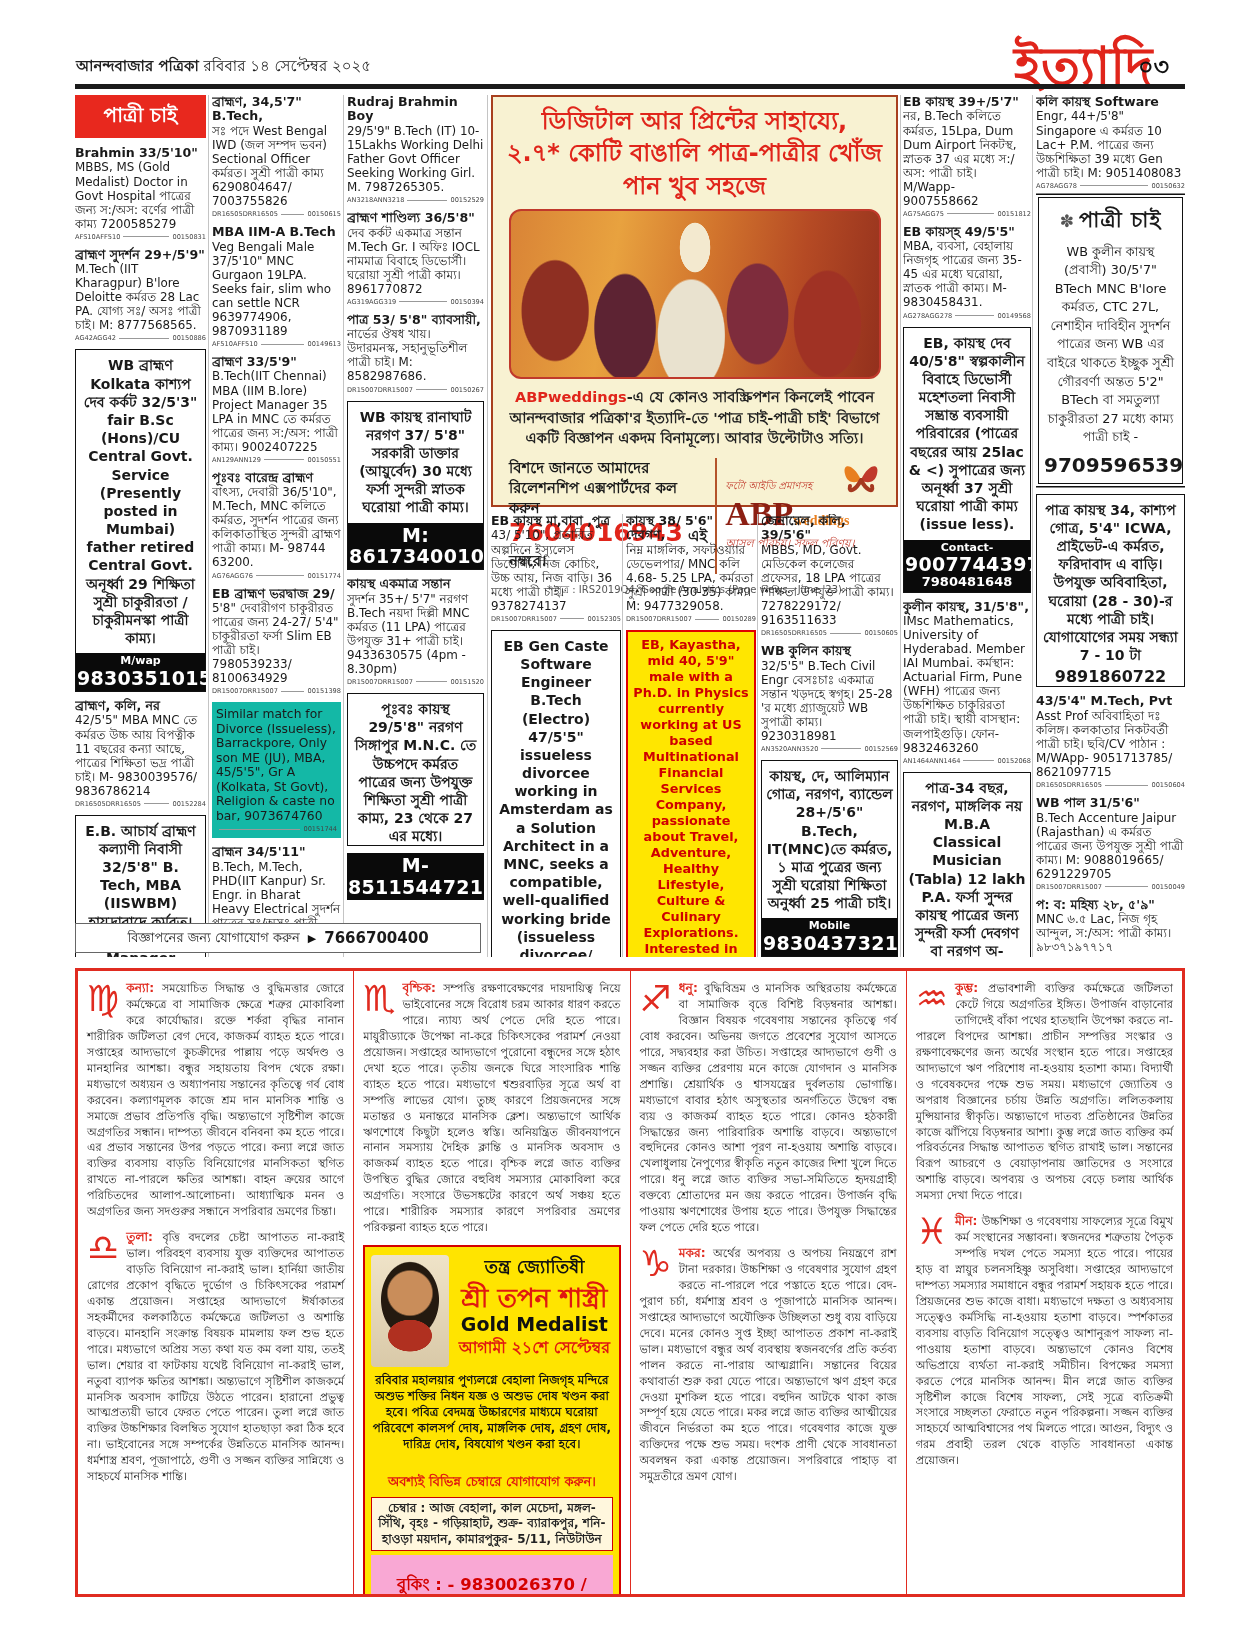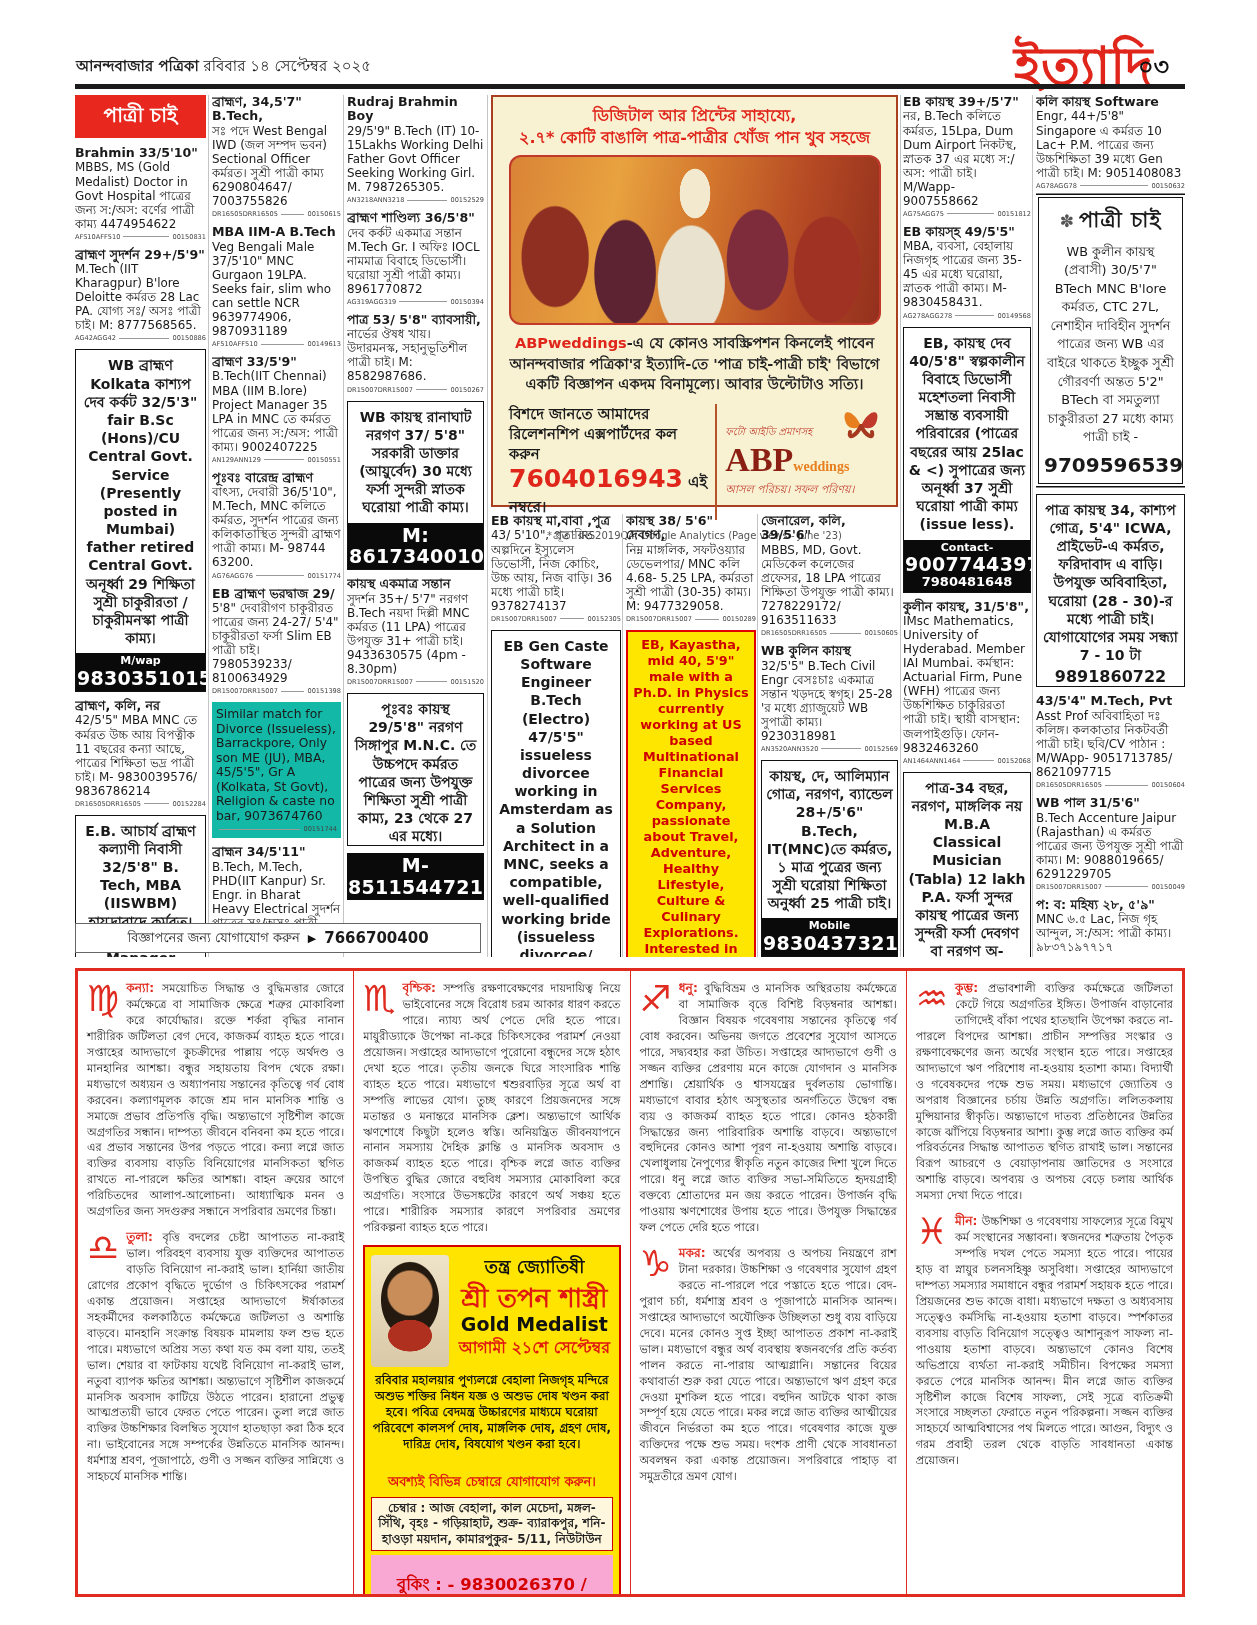--- a/index.html
+++ b/index.html
@@ -44,21 +44,21 @@
 
   .ad.fancy { border:1px solid #111; box-shadow:0 0 0 2px #fff, 0 0 0 3.5px #111; margin:4px 2px 10px 2px; padding:6px 5px; text-align:center; }
   .fancy-head { font-weight:bold; font-size:21px; letter-spacing:1px; margin-bottom:4px; }
   .fancy-flower { color:#555; font-size:17px; margin-right:4px; }
   .ad.fancy .ad-body { font-size:12.8px; line-height:1.45; }
   .fancy-phone { font-weight:bold; font-size:20px; margin-top:6px; }
   .box-phone { font-weight:bold; font-size:16px; margin-top:3px; }
 
   
   #abp-ad { position:absolute; left:491px; top:95px; width:407px; height:412px; background:#f8f2d2; border:2px solid #a8401f; padding:8px 12px 4px 12px; text-align:center; }
-  .abp-h { color:#e0251b; font-weight:bold; font-size:16px; line-height:1.35; }
+  .abp-h { color:#e0251b; font-weight:bold; font-size:24px; line-height:1.35; }
   .abp-photo { margin:7px auto 8px auto; width:372px; height:170px; border:2px solid #c0392b; border-radius:12px;
       background:
         radial-gradient(ellipse 26px 42px at 50% 22%, #f3e9cf 0 58%, rgba(0,0,0,0) 60%),
         radial-gradient(ellipse 60px 90px at 12% 60%, #8e2f22 0 55%, rgba(0,0,0,0) 57%),
         radial-gradient(ellipse 55px 95px at 31% 70%, #5d2333 0 55%, rgba(0,0,0,0) 57%),
         radial-gradient(ellipse 60px 100px at 49% 75%, #e9e2cf 0 55%, rgba(0,0,0,0) 57%),
         radial-gradient(ellipse 55px 90px at 67% 62%, #7e2c3c 0 55%, rgba(0,0,0,0) 57%),
         radial-gradient(ellipse 60px 95px at 86% 68%, #a03224 0 55%, rgba(0,0,0,0) 57%),
         linear-gradient(100deg, #d98336 0%, #e8a23f 28%, #d2752d 52%, #b54a24 76%, #93301d 100%); }
   .abp-para { font-size:14.6px; font-weight:bold; color:#222; line-height:1.4; }
@@ -123,21 +123,21 @@
 
   <div class="mast-left"><b>আনন্দবাজার পত্রিকা</b> <span>রবিবার ১৪ সেপ্টেম্বর ২০২৫</span></div>
   <div class="section-title">ইত্যাদি</div>
   <div class="page-no">০৩</div>
   <div class="mast-rule"></div>
 
   <div class="col" id="col1">
       <div style="background: rgb(232, 40, 30); color: rgb(255, 255, 255); font-weight: bold; font-size: 20px; text-align: center; padding: 5px 0px; margin-bottom: 8px;">পাত্রী চাই</div>
       <div class="ad ">
         <div class="ad-title">Brahmin 33/5'10"</div>
-        <div class="ad-body">MBBS, MS (Gold Medalist) Doctor in Govt Hospital পাত্রের জন্য স:/অস: বর্ণের পাত্রী কাম্য 4474954622</div>
+        <div class="ad-body">MBBS, MS (Gold Medalist) Doctor in Govt Hospital পাত্রের জন্য স:/অস: বর্ণের পাত্রী কাম্য 7200585279</div>
         <div class="ad-ref">
           <span>AFS10AFF510</span>
           <span class="dash"></span>
           <span>00150831</span>
         </div>
       </div>
       <div class="ad ">
         <div class="ad-title">ব্রাহ্মণ সুদর্শন 29+/5'9"</div>
         <div class="ad-body">M.Tech (IIT Kharagpur) B'lore Deloitte কর্মরত 28 Lac PA. যোগ্য সঃ/ অসঃ পাত্রী চাই। M: 8777568565.</div>
         <div class="ad-ref">

